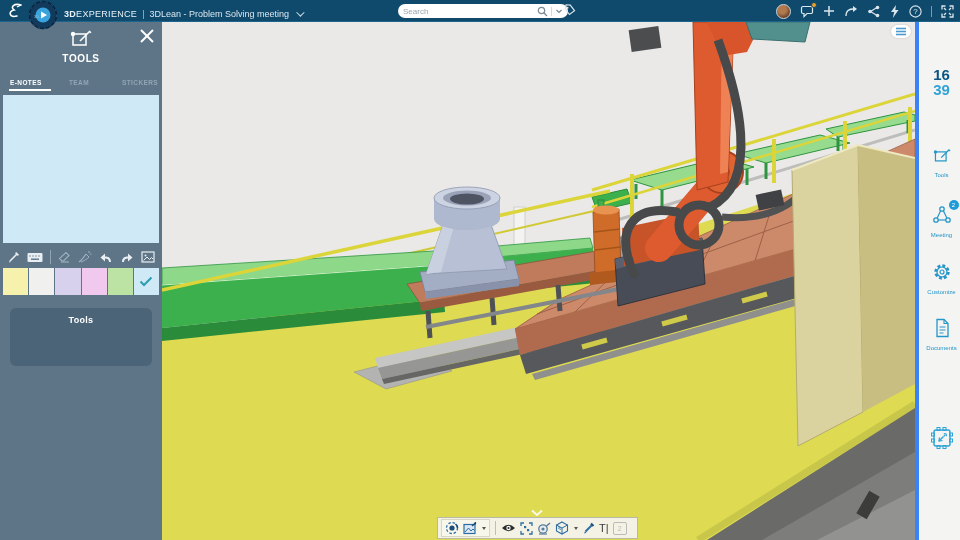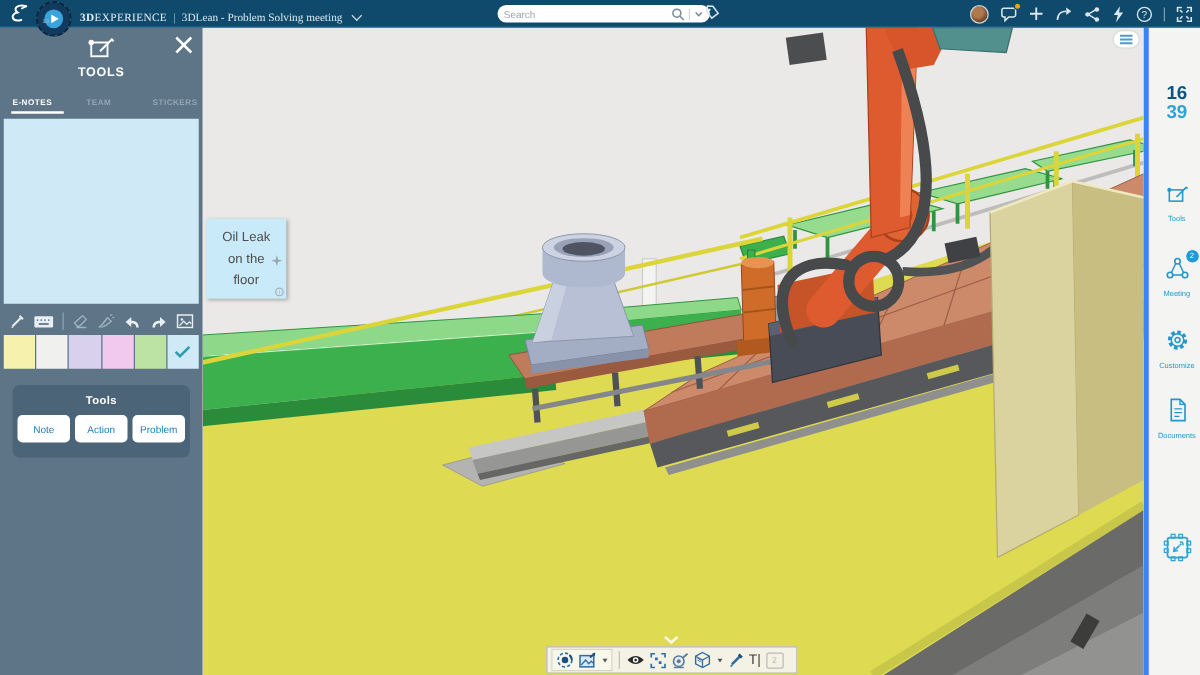--- a/index.html
+++ b/index.html
@@ -4,21 +4,21 @@
 <style>
   * { margin:0; padding:0; box-sizing:border-box; }
   html,body { width:960px; height:540px; overflow:hidden; }
   body { font-family:"Liberation Sans", sans-serif; }
   .app { position:relative; width:960px; height:540px; background:#e9e8e6; }
 
   
   .topbar { position:absolute; left:0; top:0; width:960px; height:22px; background:#0f4a6d; border-bottom:1px solid #1d648c; display:flex; align-items:center; z-index:40; }
   .ds-logo { position:absolute; left:7px; top:2px; }
   .compass { position:absolute; left:28px; top:0px; z-index:45; }
-  .brand-wrap { position:absolute; left:64px; top:0; height:27px; display:flex; align-items:center; gap:5px; color:#e8f0f5; font-size:9px;font-family:Liberation Serif, serif; }
+  .brand-wrap { position:absolute; left:64px; top:0; height:27px; display:flex; align-items:center; gap:5px; color:#e8f0f5; font-size:9px; }
   .brand-bold { font-weight:bold; letter-spacing:.3px; }
   .brand-rest { letter-spacing:.3px; }
   .tb-divider { opacity:.7; }
   .app-title { color:#dbe7ee;text-align:center; }
   .chev-down { width:6px; height:6px; border-right:1.5px solid #cfe0ea; border-bottom:1.5px solid #cfe0ea; transform:rotate(45deg) translateY(-2px); margin-left:2px; }
   .search-wrap { position:absolute; left:398px; top:4px; width:170px; height:14px; background:#fff; border-radius:7px; display:flex; align-items:center; padding:0 5px; }
   .search-input { flex:1; border:none; outline:none; font-size:8px; color:#333; background:transparent; min-width:0; }
   .search-input::placeholder { color:#9aa5ad; }
   .search-divider { width:1px; height:9px; background:#d5d9dc; margin:0 3px; }
   .tag-btn { position:absolute; left:562px; top:3px; }
@@ -275,25 +275,20 @@
       <span class="swatch sw4"></span>
       <span class="swatch sw5">
         <svg width="14" height="11" viewBox="0 0 14 11">
             <polyline points="1.5,5.5 5,9 12.5,1.5" stroke="#2a9db0" stroke-width="2" fill="none"></polyline>
           </svg>
       </span>
     </div>
 
     <div class="create-box">
       <div class="create-title">Tools</div>
-      <div class="create-row">
-        <button class="create-btn">Note</button>
-        <button class="create-btn">Action</button>
-        <button class="create-btn">Problem</button>
-      </div>
     </div>
   </div>
 
   <div class="viewport">
     <svg class="scene" width="753" height="518" viewBox="0 0 753 518">
 
       <rect x="0" y="0" width="753" height="518" fill="#eae9e7"></rect>
 
       <g>
         <line x1="455" y1="198" x2="753" y2="108" stroke="#bdbdbb" stroke-width="3"></line>
@@ -433,31 +428,20 @@
     </svg>
 
     <span class="menu-pill">
       <svg width="12" height="9" viewBox="0 0 12 9">
           <line x1="1" y1="1.5" x2="11" y2="1.5" stroke="#4a9bd0" stroke-width="1.6"></line>
           <line x1="1" y1="4.5" x2="11" y2="4.5" stroke="#4a9bd0" stroke-width="1.6"></line>
           <line x1="1" y1="7.5" x2="11" y2="7.5" stroke="#4a9bd0" stroke-width="1.6"></line>
         </svg>
     </span>
 
-    <div class="sticky-note">
-      <div>Oil Leak</div>
-      <div>on the</div>
-      <div>floor</div>
-      <span class="anchor-glyph">
-        <svg width="9" height="9" viewBox="0 0 9 9">
-            <path d="M4.5 0 L5.5 3.5 L9 4.5 L5.5 5.5 L4.5 9 L3.5 5.5 L0 4.5 L3.5 3.5 Z" fill="#9aa8b2"></path>
-          </svg>
-      </span>
-      <span class="info-glyph">i</span>
-    </div>
 
     <span class="view-chevron">
       <svg width="14" height="8" viewBox="0 0 14 8">
           <polyline points="2,1.5 7,6 12,1.5" stroke="#fbf9e8" stroke-width="2" fill="none"></polyline>
         </svg>
     </span>
 
     <div class="bottom-toolbar">
       <span class="bt-group">
         <span class="bt-icon">

